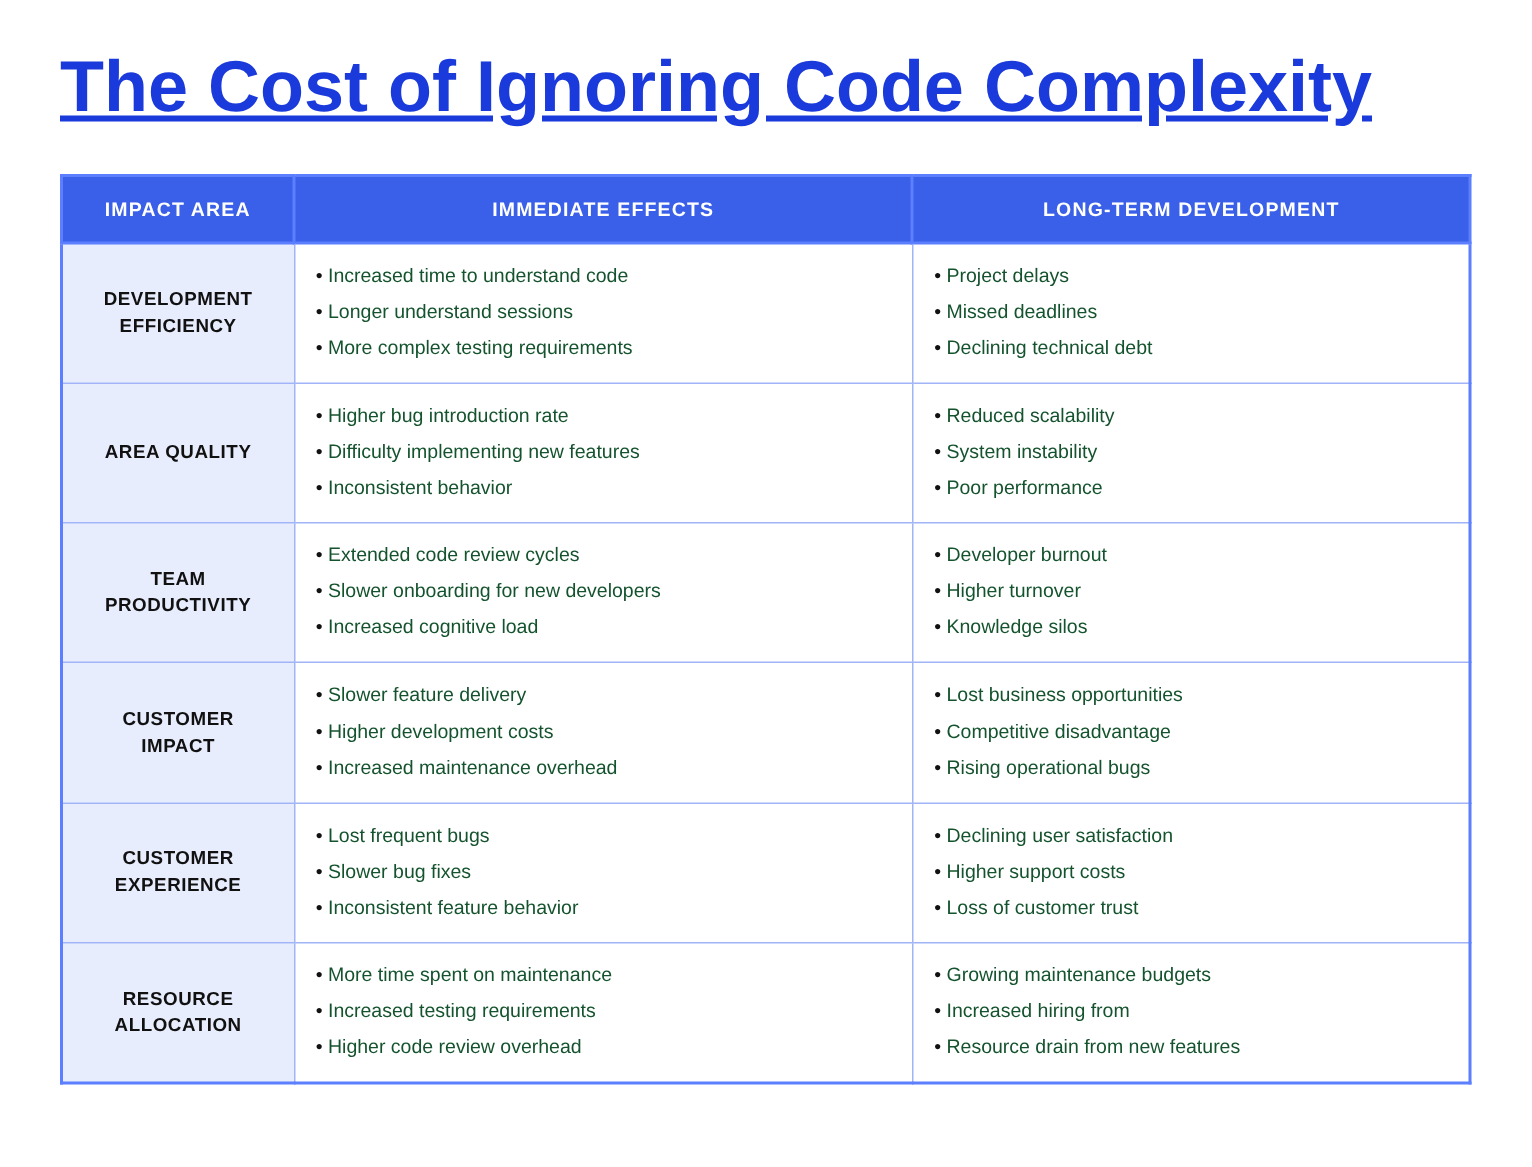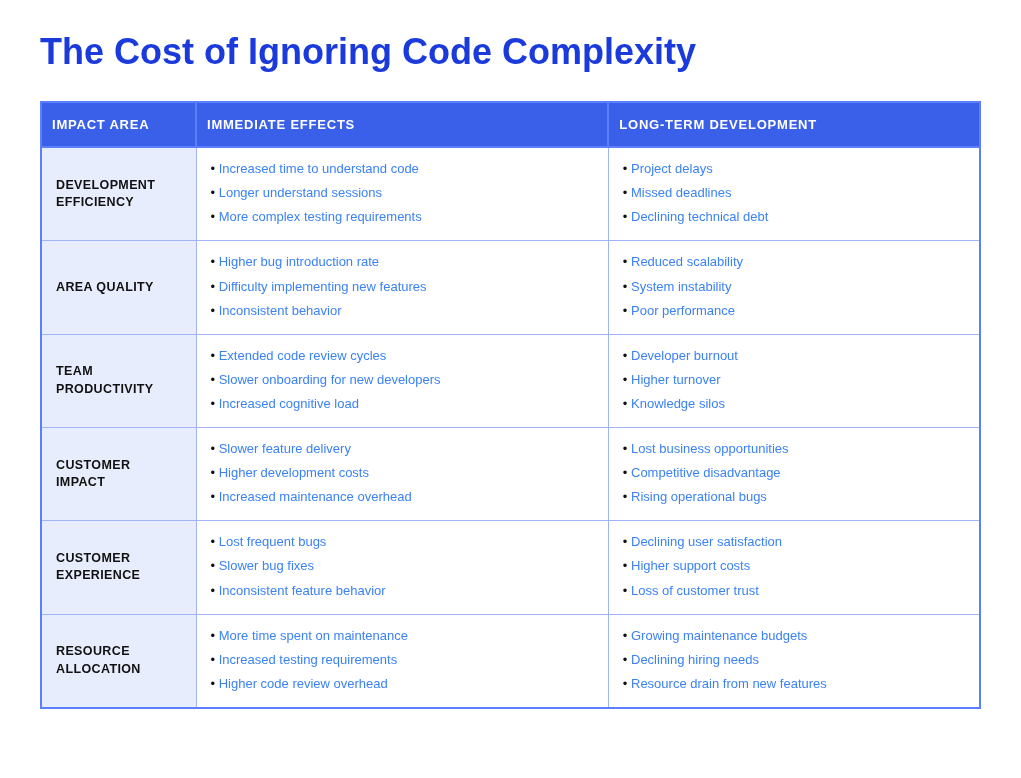--- a/index.html
+++ b/index.html
@@ -3,59 +3,61 @@
   <meta charset="utf-8">
   <style>
     * { box-sizing: border-box; margin: 0; padding: 0; }
     body {
       font-family: Arial, Helvetica, sans-serif;
       background: #fff;
       padding: 30px 40px;
       max-width: 1021px;
     }
     .page-title {
-      font-size: 36px;
+      font-size: 48px;
       font-weight: 900;
       color: #1a3adb;
       margin-bottom: 28px;
       line-height: 1.2;
+      text-decoration: underline;
     }
     table {
       width: 100%;
       border-collapse: collapse;
       border: 2px solid #5b7fff;
     }
     thead tr th {
       background: #3a5fe8;
       color: #fff;
       font-size: 13px;
       font-weight: 800;
       letter-spacing: 0.06em;
-      text-align: left;
+      text-align: center;
       padding: 14px 10px;
       border: 2px solid #5b7fff;
     }
     tbody tr td {
       border: 1.5px solid #a0b4f7;
       vertical-align: middle;
       padding: 10px 14px;
     }
     .impact-cell {
       background: #e8edfd;
+      text-align: center;
       font-weight: 800;
       font-size: 12.5px;
       color: #111;
       letter-spacing: 0.03em;
       width: 155px;
       line-height: 1.4;
     }
     .effects-cell, .consequences-cell {
       background: #fff;
       font-size: 13px;
-      color: #3b82f6;
+      color: #14532d;
       line-height: 1.7;
     }
     .effects-cell ul, .consequences-cell ul {
       list-style: none;
       padding: 0;
     }
     .effects-cell ul li::before,
     .consequences-cell ul li::before {
       content: "• ";
       color: #111;
@@ -172,19 +174,19 @@
         <td class="effects-cell">
           <ul>
             <li>More time spent on maintenance</li>
             <li>Increased testing requirements</li>
             <li>Higher code review overhead</li>
           </ul>
         </td>
         <td class="consequences-cell">
           <ul>
             <li>Growing maintenance budgets</li>
-            <li>Declining hiring needs</li>
+            <li>Increased hiring from</li>
             <li>Resource drain from new features</li>
           </ul>
         </td>
       </tr>
     </tbody>
 </table>
 
 </body></html>

